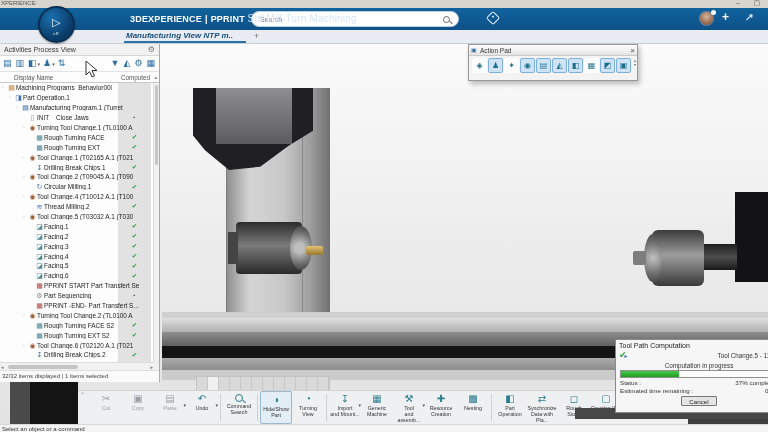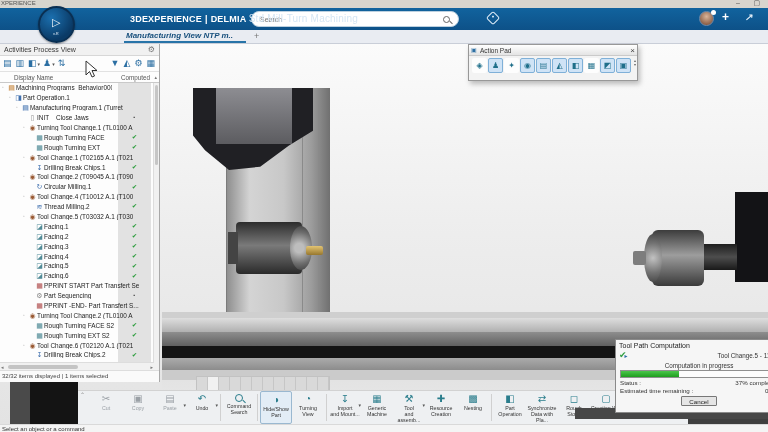--- a/index.html
+++ b/index.html
@@ -157,21 +157,21 @@
   <div class="abs search-pill" style="left:251px;top:3px;">
     <input placeholder="Search" style="">
     <span class="mag"></span>
   </div>
 </div>
 <div class="abs compass">
   <span class="play">▷</span>
   <span class="badge">v.R</span>
 </div>
 <div class="abs brand">
-  <span>3DEXPERIENCE</span><span class="sep">|</span><span>DELMIA</span>
+  <span>3DEXPERIENCE</span><span class="sep">|</span><span>PPRINT</span>
   <span class="app"> </span><span class="app">Std Mill-Turn Machining</span>
 </div>
 <div class="abs tag-ic"></div>
 <div class="abs avatar"></div>
 <div class="abs notif-dot"></div>
 <div class="abs plus-ic">+</div>
 <div class="abs share-ic">↗</div>
 
 <div class="abs tab-row"></div>
 <div class="abs doc-tab">Manufacturing View NTP m..</div>

